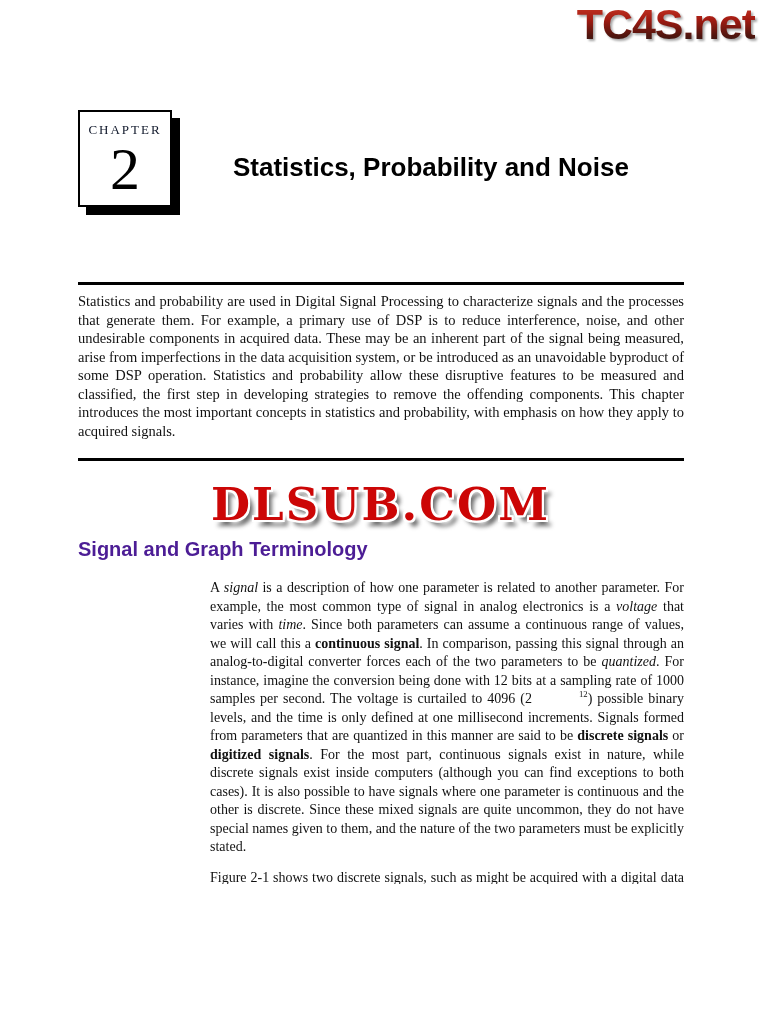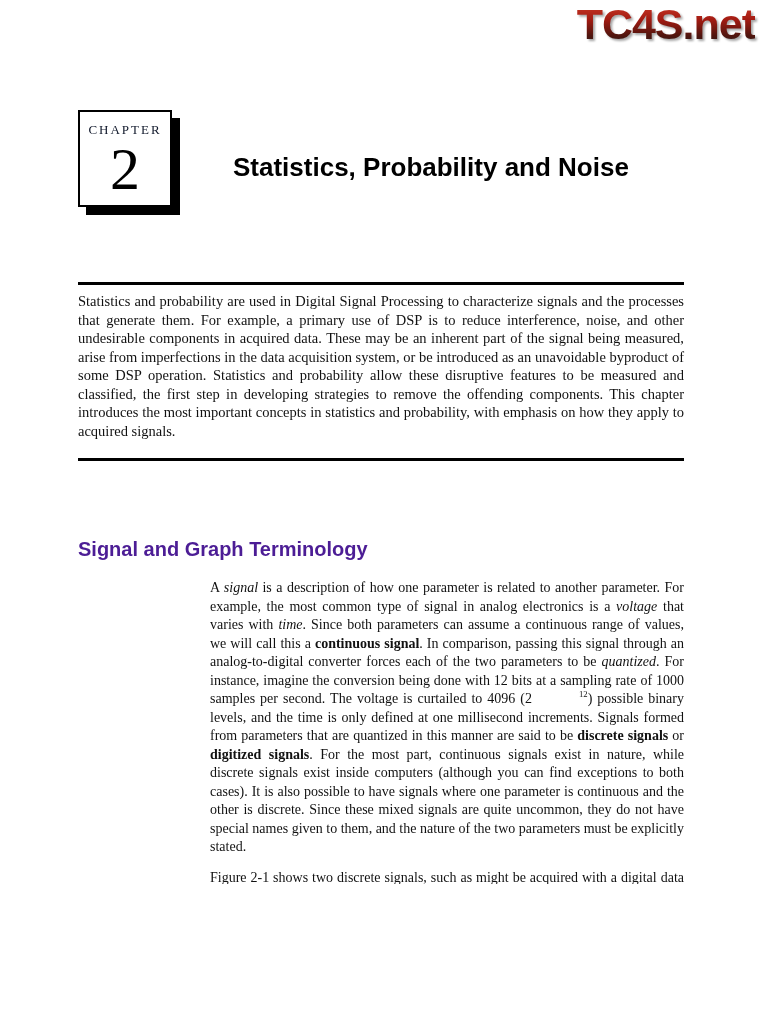--- a/index.html
+++ b/index.html
@@ -182,20 +182,21 @@
   </div>
 
   <h1 class="title">Statistics, Probability and Noise</h1>
 
   <div class="rule rule1"></div>
 
   <p class="intro">Statistics and probability are used in Digital Signal Processing to characterize signals and the processes that generate them.  For example, a primary use of DSP is to reduce interference, noise, and other undesirable components in acquired data.  These may be an inherent part of the signal being measured, arise from imperfections in the data acquisition system, or be introduced as an unavoidable byproduct of some DSP operation.  Statistics and probability allow these disruptive features to be measured and classified, the first step in developing strategies to remove the offending components.  This chapter introduces the most important concepts in statistics and probability, with emphasis on how they apply to acquired signals.</p>
 
   <div class="rule rule2"></div>
 
+  <div class="dlsub">DLSUB.COM</div>
 
   <h2 class="section-heading">Signal and Graph Terminology</h2>
 
   <p class="body body1"><span>A </span><i>signal</i><span> is a description of how one parameter is related to another parameter.  For example, the most common type of signal in analog electronics is a </span><i>voltage</i><span> that varies with </span><i>time</i><span>.   Since both parameters can assume a continuous range of values, we will call this a </span><b>continuous signal</b><span>.  In comparison, passing this signal through an analog-to-digital converter forces each of the two parameters to be </span><i>quantized</i><span>.  For instance, imagine the conversion being done with 12 bits at a sampling rate of 1000 samples per second. The voltage is curtailed to 4096 (2</span><sup>12</sup><span>) possible binary levels, and the time is only defined at one millisecond increments.  Signals formed from parameters that are quantized in this manner are said to be </span><b>discrete signals</b><span> or </span><b>digitized signals</b><span>.  For the most part, continuous signals exist in nature, while discrete signals exist inside computers (although you can find exceptions to both cases).  It is also possible to have signals where one parameter is continuous and the other is discrete.  Since these mixed signals are quite uncommon, they do not have special names given to them, and the nature of the two parameters must be explicitly stated.</span></p>
 
   <p class="body body2"><span>Figure 2-1 shows two discrete signals, such as might be acquired with a digital data acquisition system.  The </span><b>vertical axis</b><span> may generate voltage, light</span></p>
 
   <div class="page-number">11</div>
 
   <div class="traders">TradersXtreme.com</div>

